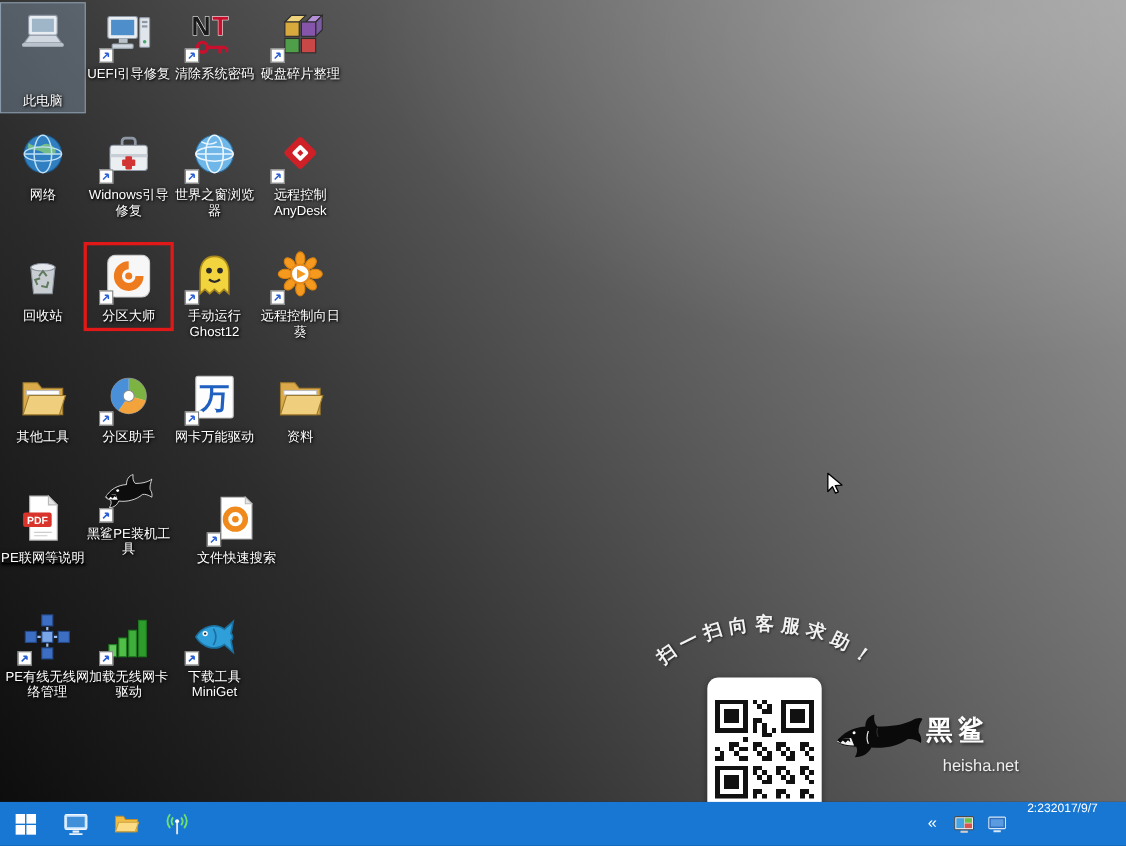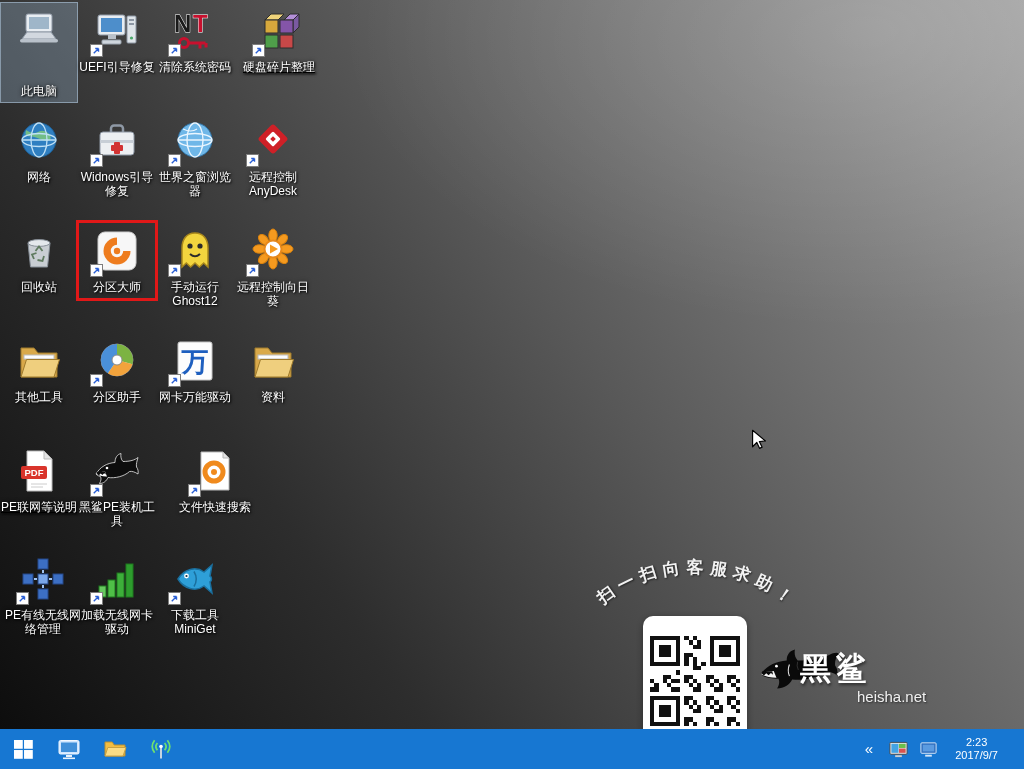--- a/index.html
+++ b/index.html
@@ -42,21 +42,21 @@
   }
   .qr-box{
     position:absolute;left:643px;top:616px;width:104px;height:130px;
     background:#fff;border-radius:10px;display:flex;align-items:center;justify-content:center;
     box-shadow:0 2px 6px rgba(0,0,0,.4);
   }
   .qr-box svg{width:90px;height:90px}
   .shark-logo{position:absolute;left:758px;top:640px;width:82px;height:64px}
   .shark-logo svg{width:100%;height:100%}
   .brand-name{
-    position:absolute;left:800px;top:648px;color:#fff;font-size:31px;font-weight:bold;
+    position:absolute;left:842px;top:648px;color:#fff;font-size:24px;font-weight:bold;
     letter-spacing:5px;text-shadow:1px 2px 3px rgba(0,0,0,.55);
   }
   .brand-site{
     position:absolute;left:857px;top:688px;color:#f0f0f0;font-size:15px;
     text-shadow:1px 1px 2px rgba(0,0,0,.55);
   }
 
   
   .cursor{position:absolute;left:748px;top:428px;width:22px;height:24px;pointer-events:none}
 
@@ -70,21 +70,21 @@
     background:transparent;border:none;cursor:pointer;
   }
   .tb-btn svg{width:24px;height:24px;display:block}
   .tb-btn.start svg{width:19px;height:19px}
   .tray{margin-left:auto;display:flex;align-items:center;gap:4px;padding-right:6px}
   .tray-chevron{font-size:15px;padding:0 8px;cursor:pointer;line-height:40px}
   .tray-icon{width:26px;height:40px;display:flex;align-items:center;justify-content:center;cursor:pointer}
   .tray-icon svg{width:19px;height:19px;display:block}
   .clock{
     font-size:11px;line-height:13px;text-align:center;padding:0 10px;cursor:pointer;
-    display:flex;flex-direction:column;justify-content:center;height:40px;
+    display:flex;justify-content:center;height:40px;
   }
   .show-desktop{width:6px;border-left:1px solid rgba(255,255,255,.35);cursor:pointer}
 </style>
 </head>
 <body>
 
 <div class="desktop">
 
   <div id="icon-grid">
       <div class="icon-cell selected" style="left: 0px; top: 2px; gap: 24px;">
@@ -129,21 +129,21 @@
             </g>
           </svg>
           <span class="shortcut-badge">
             <svg viewBox="0 0 12 12">
               <path d="M3 9 L8.2 3.8 M8.2 3.8 H4.6 M8.2 3.8 V7.4" stroke="#2a5fd4" stroke-width="1.5" fill="none"></path>
             </svg>
           </span>
         </span>
       <span class="icon-label">清除系统密码</span>
     </div>
-      <div class="icon-cell" style="left: 240px; top: 2px; text-decoration: underline;">
+      <div class="icon-cell" style="left: 234px; top: 2px;">
       <span class="icon-art">
           <svg viewBox="0 0 48 48">
             <g stroke="#2c2c2c" stroke-width="1">
               <path d="M10 13 l6 -6 h13 l-6 6 Z" fill="#efd37a"></path>
               <path d="M29 13 l6 -6 h9 l-6 6 Z" fill="#b48fd8"></path>
               <path d="M38 13 l6 -6 v13 l-6 6 Z" fill="#7a5aa0"></path>
               <rect x="10" y="13" width="13" height="13" fill="#d8a93c"></rect>
               <rect x="25" y="13" width="13" height="13" fill="#8455a8"></rect>
               <rect x="10" y="28" width="13" height="13" fill="#4f9f4a"></rect>
               <rect x="25" y="28" width="13" height="13" fill="#c84848"></rect>
@@ -345,21 +345,21 @@
           <svg viewBox="0 0 48 48">
             <path d="M12 4 h17 l8 8 v32 H12 Z" fill="#ffffff" stroke="#b9b9b9"></path>
             <path d="M29 4 l8 8 h-8 Z" fill="#e3e3e3" stroke="#b9b9b9"></path>
             <rect x="6" y="19" width="26" height="13" rx="2" fill="#d9342b"></rect>
             <text x="19" y="29" text-anchor="middle" font-size="9.5" font-weight="bold" fill="#ffffff">PDF</text>
             <path d="M16 37 h16 M16 40 h12" stroke="#cccccc"></path>
           </svg>
         </span>
       <span class="icon-label">PE联网等说明</span>
     </div>
-      <div class="icon-cell" style="left: 78px; top: 442px;">
+      <div class="icon-cell" style="left: 78px; top: 420px;">
       <span class="icon-art">
           <svg viewBox="0 0 48 48">
             <path d="M3 27 C 7 20 14 16 22 15.5 C 22 11 24 7.5 28 6.5 C 27.5 9.5 28 12.5 30 14.5 C 37 14.5 42 13 45 10.5 C 44 14 43 17 43.5 20 C 45 22 45.5 24.5 45 27 C 42 25 39 24 36.5 24.5 C 31 29.5 22 31.5 15 30.5 C 13.5 34 10.5 36.5 6.5 36.5 C 8 34 8.5 31.5 7.5 29.5 C 5.5 29 4 28.2 3 27 Z" fill="#0d0d0d" stroke="#e8e8e8" stroke-width="0.8"></path>
             <path d="M3 27 c3 1.8 7 2.6 11 2.4 l-2 -5 c-3.5 0.3 -7 1.2 -9 2.6 Z" fill="#ffffff"></path>
             <path d="M4 26.8 l1.8 1.6 l1.8 -1.9 l1.8 1.6 l1.8 -1.9 l1.6 1.4 l-0.7 -3 l-8 0.5 Z" fill="#0d0d0d"></path>
             <circle cx="14" cy="21" r="1.3" fill="#ffffff"></circle>
           </svg>
           <span class="shortcut-badge">
             <svg viewBox="0 0 12 12">
               <path d="M3 9 L8.2 3.8 M8.2 3.8 H4.6 M8.2 3.8 V7.4" stroke="#2a5fd4" stroke-width="1.5" fill="none"></path>

